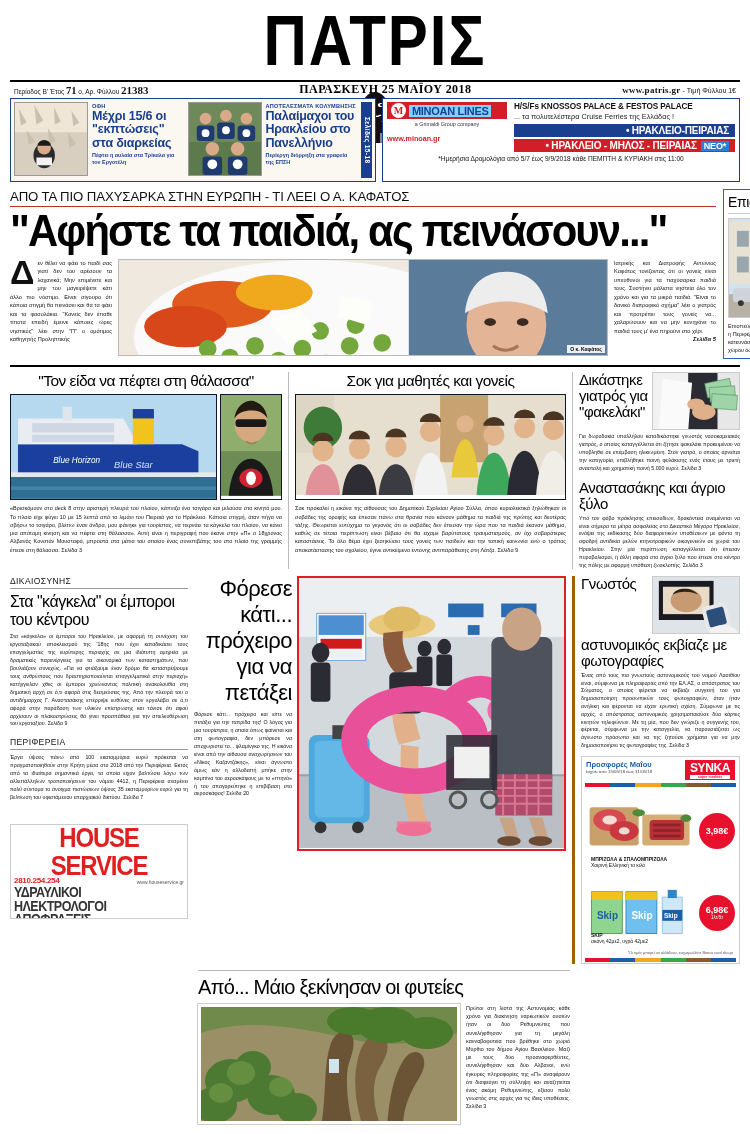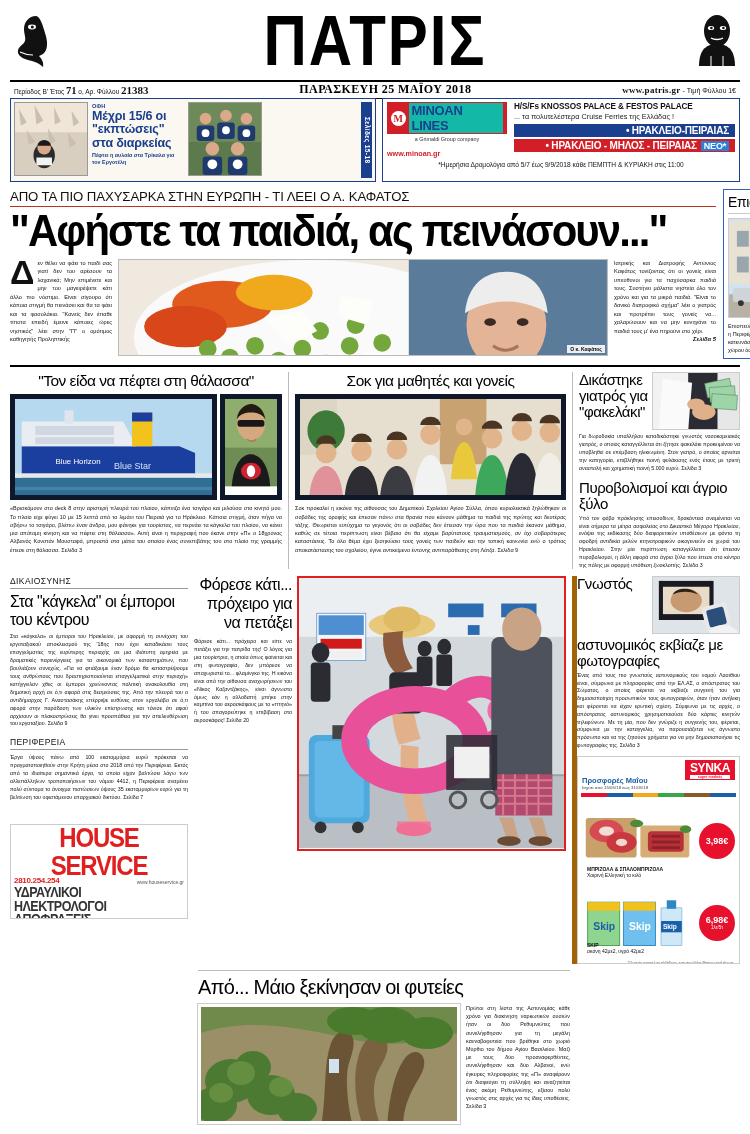--- a/index.html
+++ b/index.html
@@ -7,21 +7,21 @@
     width: 750px; height: 1134px;
     background: #ffffff;
     font-family: "Liberation Sans", sans-serif;
     overflow: hidden;
     position: relative;
   }
   .page { width: 750px; height: 1134px; padding: 0 10px; position: relative; background:#fff; }
 
   
   .masthead { position: relative; height: 92px; padding-top: 8px; }
-  .masthead-inner { display: flex; align-items: center; justify-content: space-between; gap: 18px; height: 66px; }
+  .masthead-inner { display: flex; align-items: center; justify-content: center; gap: 18px; height: 66px; flex-direction: column; }
   .logo-title { font-family: "Liberation Sans", sans-serif; font-weight: bold; font-size: 60px;
     letter-spacing: 2px; line-height: 1; color: #000; transform: scaleY(1.18); }
   .face { width: 46px; height: 58px; position: relative; }
   .face svg { width: 100%; height: 100%; }
   .masthead-sub { text-align: center; font-weight: bold; font-size: 11.5px;
     letter-spacing: 1.1px; margin-top: 3px; color:#000; }
 
   .info-bar { border-top: 2px solid #000; border-bottom: 1px solid #000;
     display: flex; align-items: center; justify-content: space-between;
     padding: 3px 4px 4px; margin-top: 6px; height: 19px; }
@@ -45,21 +45,21 @@
   .ps-pages { writing-mode: vertical-rl; background: #1a3f8f; color: #fff; font-size: 6.5px;
     font-weight: bold; padding: 2px 1px; text-align: center; width: 11px; letter-spacing: .4px; }
 
   .promo-minoan { flex: 1; border: 1px solid #1a3f8f; background: #fff; padding: 3px 4px; position: relative; }
   .mn-top { display: flex; gap: 7px; }
   .mn-logo-wrap { width: 120px; }
   .mn-logo { background: #d21e26; color: #fff; display: flex; align-items: center; gap: 3px;
     padding: 1px 4px; }
   .mn-circle { width: 15px; height: 15px; border-radius: 50%; background:#fff; color:#d21e26;
     font-size: 10px; font-weight: bold; display:flex; align-items:center; justify-content:center; font-family:"Liberation Serif",serif;}
-  .mn-name { font-size: 13px; font-weight: bold; letter-spacing: -.3px; color:#1a3f8f; background:#14b8a6; padding:0 3px;}
+  .mn-name { font-size: 11px; font-weight: bold; letter-spacing: -.3px; color:#1a3f8f; background:#7dd3fc; padding:0 3px;}
   .mn-sub { font-size: 5.4px; color: #333; text-align: center; margin-top: 2px; }
   .mn-www { font-size: 7.2px; font-weight: bold; color: #d21e26; margin-top: 7px; }
   .mn-right { flex: 1; }
   .mn-l1 { font-size: 8.2px; font-weight: bold; color: #111; letter-spacing: -.1px;}
   .mn-l2 { font-size: 7.3px; color: #222; margin-top: 1px; }
   .mn-bar1 { background: #1a3f8f; color: #fff; font-size: 10px; font-weight: bold; text-align: right;
     padding: 1px 6px; margin-top: 3px; letter-spacing: -.2px; }
   .mn-bar2 { background: #d21e26; color: #fff; font-size: 10px; font-weight: bold; text-align: right;
     padding: 1px 6px; margin-top: 2px; letter-spacing: -.2px; display:flex; justify-content:flex-end; align-items:center; gap:4px;}
   .mn-neo { background: #2b7fd4; color: #fff; font-size: 9px; padding: 0 3px; }
@@ -89,38 +89,38 @@
   .hr-black { border: 0; border-top: 2px solid #000; margin: 6px 0 0; }
 
   
   .row2 { display: flex; gap: 6px; margin-top: 5px; }
   .r2-col { position: relative; }
   .r2-a { flex: 0 0 272px; }
   .r2-b { flex: 1; }
   .r2-c { flex: 0 0 168px; border-left: 1px solid #bbb; padding-left: 6px; }
   .r2-head { font-size: 15.5px; letter-spacing: -.5px; text-align: center; padding-bottom: 4px; }
   .r2-photos { display: flex; gap: 3px; height: 106px; }
-  .ph { border: 5px solid #0f172a; overflow: hidden; position: relative; }
+  .ph { border: 1px solid #0f172a; overflow: hidden; position: relative; font-style: italic; }
   .r2-text { font-size: 5.5px; line-height: 1.5; text-align: justify; margin-top: 4px; color:#111; }
   .vdiv { border-left: 1px solid #bbb; }
 
   .rc-head { font-size: 15px; line-height: 1.05; letter-spacing: -.4px; }
   .rc-photo { float: right; width: 88px; height: 58px; border: 1px solid #ccc; margin: 0 0 3px 4px; overflow:hidden; position:relative;}
   .rc-text { font-size: 5.3px; line-height: 1.47; text-align: justify; margin-top: 3px; color:#111; clear: both; }
 
   
   .row3 { display: flex; gap: 6px; margin-top: 7px; }
   .r3-left { flex: 0 0 178px; }
   .r3-mid { flex: 1; display: flex; gap: 5px; }
-  .r3-right { flex: 0 0 168px; border-left: 5px solid #a16207; }
+  .r3-right { flex: 0 0 168px; border-left: 3px solid #a16207; padding-left: 6px; }
   .sec-kicker { font-size: 8.5px; letter-spacing: .4px; border-bottom: 1px solid #999; padding-bottom: 2px; color:#111;}
   .sec-head { font-size: 16px; line-height: 1.12; letter-spacing: -.5px; margin-top: 4px; }
   .sec-text { font-size: 5.3px; line-height: 1.5; text-align: justify; margin-top: 4px; color:#111; }
 
-  .flam-head { font-size: 16px; line-height: 1.18; letter-spacing: -.5px; text-align: right; }
+  .flam-head { font-size: 22px; line-height: 1.18; letter-spacing: -.5px; text-align: right; }
   .flam-text { font-size: 5.3px; line-height: 1.5; text-align: justify; margin-top: 5px; color:#111;}
   .flam-col { width: 98px; }
   .flam-photo { flex: 1; border: 2px solid #e02020; overflow: hidden; position: relative; height: 275px; }
 
   
   .hs-ad { border: 1px solid #ccc; background:#fff; margin-top: 22px; padding: 3px; height: 95px; position: relative; overflow:hidden;}
   .hs-title { color: #e02020; font-weight: bold; font-size: 24px; letter-spacing: -1.2px; transform: scaleY(1.15); text-align:center; line-height:1;}
   .hs-phone { color: #e02020; font-weight: bold; font-size: 8px; letter-spacing: -.3px;}
   .hs-web { font-size: 5px; color:#555;}
   .hs-list { color: #333; font-weight: bold; font-size: 12.5px; line-height: 1.08; letter-spacing: -.5px; transform: scaleY(1.12); transform-origin:left top;}
@@ -128,21 +128,21 @@
   
   .bot-center { margin-top: 22px; border-top: 1px solid #bbb; padding-top: 5px; }
   .bc-head { font-size: 20px; letter-spacing: -.7px; }
   .bc-body { display: flex; gap: 6px; margin-top: 5px; }
   .bc-photo { flex: 1; height: 120px; border: 3px solid #fff; box-shadow: 0 0 0 1px #ccc; overflow: hidden; position: relative; }
   .bc-text { flex: 0 0 104px; font-size: 5.4px; line-height: 1.52; text-align: justify; color:#111;}
 
   
   .synka { border: 1px solid #ccc; margin-top: 6px; background: #fff; position: relative; height: 208px; overflow:hidden;}
   .sk-top { display: flex; justify-content: space-between; align-items: flex-start; padding: 3px 4px 0; }
-  .sk-offer { font-size: 7.5px; color: #1a5fa8; font-weight: bold; margin-top: 16px; }
+  .sk-offer { font-size: 7.5px; color: #1a5fa8; font-weight: bold; }
   .sk-offer small { display: block; font-size: 4.4px; color: #444; font-weight: normal; }
   .sk-logo { background: #e8112d; color: #fff; font-weight: bold; font-size: 12px; padding: 1px 5px;
      letter-spacing: -.4px; text-align:center;}
   .sk-logo small { display:block; background:#fff; color:#e8112d; font-size:3.6px; letter-spacing:0; }
   .sk-stripe { display: flex; height: 4px; margin: 3px 3px 0; }
   .sk-stripe i { flex: 1; }
   .sk-prod { display: flex; align-items: center; padding: 4px; gap: 4px; position: relative; height: 88px;}
   .sk-img { flex: 1; height: 100%; position: relative; }
   .sk-label { position: absolute; left: 5px; bottom: 2px; font-size: 5px; font-weight: bold; color:#111; line-height:1.3;}
   .sk-price { width: 36px; height: 36px; border-radius: 50%; background: #e8112d; color: #fff;
@@ -242,20 +242,25 @@
                 <rect x="14" y="55" width="20" height="19" rx="3" fill="#1f3a6e"></rect>
               <circle cx="50" cy="47" r="7" fill="#d9a98a"></circle>
                 <rect x="40" y="55" width="20" height="19" rx="3" fill="#1f3a6e"></rect>
               <circle cx="17" cy="31" r="4" fill="#fff"></circle>
                 <circle cx="38" cy="28" r="4" fill="#fff"></circle>
               <circle cx="59" cy="31" r="4" fill="#fff"></circle>
                 <circle cx="24" cy="63" r="5" fill="#fff"></circle>
               <circle cx="50" cy="63" r="5" fill="#fff"></circle>
             </g>
           </svg>
+        </div>
+        <div class="ps-text">
+          <div class="ps-kicker">ΑΠΟΤΕΛΕΣΜΑΤΑ ΚΟΛΥΜΒΗΣΗΣ</div>
+          <div class="ps-head">Παλαίμαχοι του Ηρακλείου στο Πανελλήνιο</div>
+          <div class="ps-sub">Περίεργη διόρρηξη στα γραφεία της ΕΠΣΗ</div>
         </div>
       </div>
       <div class="ps-pages">Σελίδες 15-18</div>
     </div>
 
     <div class="promo-minoan">
       <div class="mn-top">
         <div class="mn-logo-wrap">
           <div class="mn-logo">
             <span class="mn-circle">M</span>
@@ -497,21 +502,21 @@
             <ellipse cx="44" cy="32" rx="9" ry="6" fill="#e0b08a"></ellipse>
           </svg>
         </div>
         <div class="rc-head">Δικάστηκε γιατρός για "φακελάκι"</div>
         <div class="rc-text">
           <span>Για δωροδοκία υπαλλήλου καταδικάστηκε γνωστός νοσοκομειακός γιατρός, ο οποίος καταγγέλλεται ότι ζήτησε φακελάκι προκειμένου να υποβληθεί σε επέμβαση ηλικιωμένη. Στον γιατρό, ο οποίος αρνείται την κατηγορία, επιβλήθηκε ποινή φυλάκισης ενός έτους με τριετή αναστολή και χρηματική ποινή 5.000 ευρώ.</span>
           <span class="pg">Σελίδα 3</span>
         </div>
       </div>
       <div style="margin-top:8px">
-        <div class="rc-head">Πυροβολισμοί και άγριο ξύλο</div>
+        <div class="rc-head">Αναστασάκης και άγριο ξύλο</div>
         <div class="rc-text">
           <span>Υπό τον φόβο πρόκλησης επεισοδίων, δρακόντεια αναμένεται να είναι σήμερα τα μέτρα ασφαλείας στο Δικαστικό Μέγαρο Ηρακλείου, ενόψει της εκδίκασης δύο διαφορετικών υποθέσεων με φόντο τη σφοδρή αντιδικία μελών κτηνοτροφικών οικογενειών σε χωριά του Ηρακλείου. Στην μία περίπτωση καταγγέλλεται ότι έπεσαν πυροβολισμοί, η άλλη αφορά στο άγριο ξύλο που έπεσε στο κέντρο της πόλης με αφορμή υπόθεση ζωοκλοπής.</span>
           <span class="pg">Σελίδα 3</span>
         </div>
       </div>
     </div>
   </div>
 
   <div class="row3">
 

